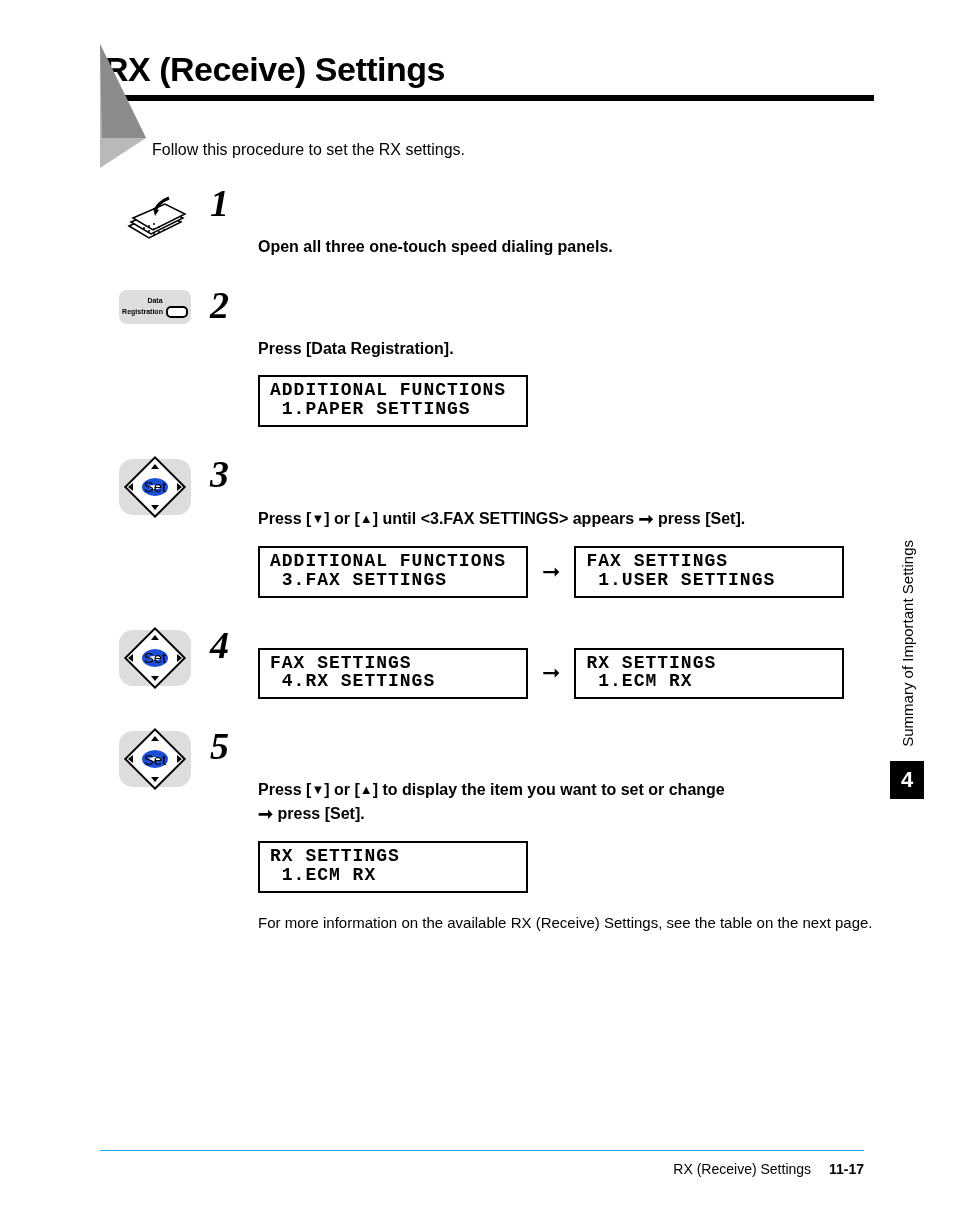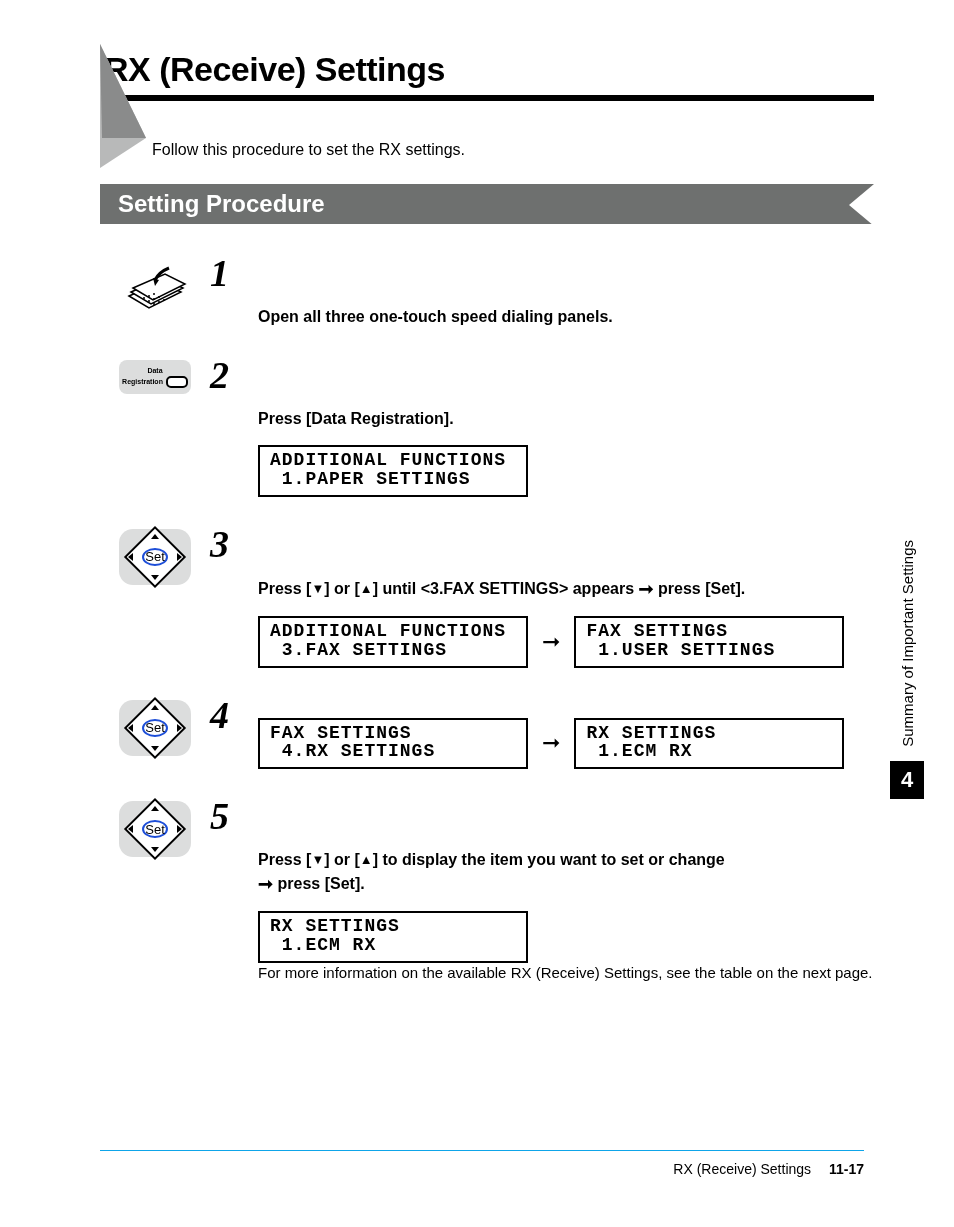--- a/index.html
+++ b/index.html
@@ -121,20 +121,21 @@
     line-height: 1.05;
     white-space: pre;
   }
   .lcd-arrow {
     font-size: 22px;
     font-weight: normal;
     padding: 0 4px;
   }
   .step-note {
     font-size: 15px;
+    margin-top: 20px;
     line-height: 1.35;
   }
   
   .icon-panel svg { width: 72px; height: 62px; }
   .icon-datareg {
     width: 72px; height: 34px;
     background: #dcdddd;
     border-radius: 8px;
     display: flex;
     flex-direction: column;
@@ -165,28 +166,28 @@
   }
   .icon-set .diamond {
     width: 44px; height: 44px;
     border: 2px solid #000;
     transform: rotate(45deg);
     background: #fff;
     position: absolute;
   }
   .icon-set .center {
     width: 26px; height: 18px;
-    border: 2px solid #1d4ed8;
+    border: 7px solid #1d4ed8;
     border-radius: 50%;
     background: #fff;
     position: absolute;
     display: flex;
     align-items: center;
     justify-content: center;
-    font-size: 13px;
+    font-size: 15px;
     font-weight: normal;
   }
   .icon-set .t {
     position: absolute;
     width: 0; height: 0;
     border-left: 4px solid transparent;
     border-right: 4px solid transparent;
   }
   .icon-set .t.up { border-bottom: 5px solid #000; top: 5px; }
   .icon-set .t.down { border-top: 5px solid #000; bottom: 5px; }
@@ -238,23 +239,20 @@
   <div class="chapter-head">
     <svg class="arrow" viewBox="0 0 70 140">
       <polygon points="6,6 52,100 6,130" fill="#b8b9b9"></polygon>
       <polygon points="6,6 52,100 8,100" fill="#8a8b8b"></polygon>
     </svg>
     <div class="chapter-title">RX (Receive) Settings</div>
   </div>
 
   <div class="intro">Follow this procedure to set the RX settings.</div>
 
-  <div class="subhead-wrap">
-    <span class="subhead">Setting Procedure</span>
-  </div>
 
   <div class="steps">
 
     <div class="step">
       <div class="step-icon-col">
         <div class="icon-panel">
           <svg viewBox="0 0 72 62">
             <g stroke="#000" fill="#fff" stroke-width="1.5">
               <polygon points="10,38 42,24 62,34 30,50"></polygon>
               <polygon points="12,34 44,20 64,30 32,46"></polygon>

